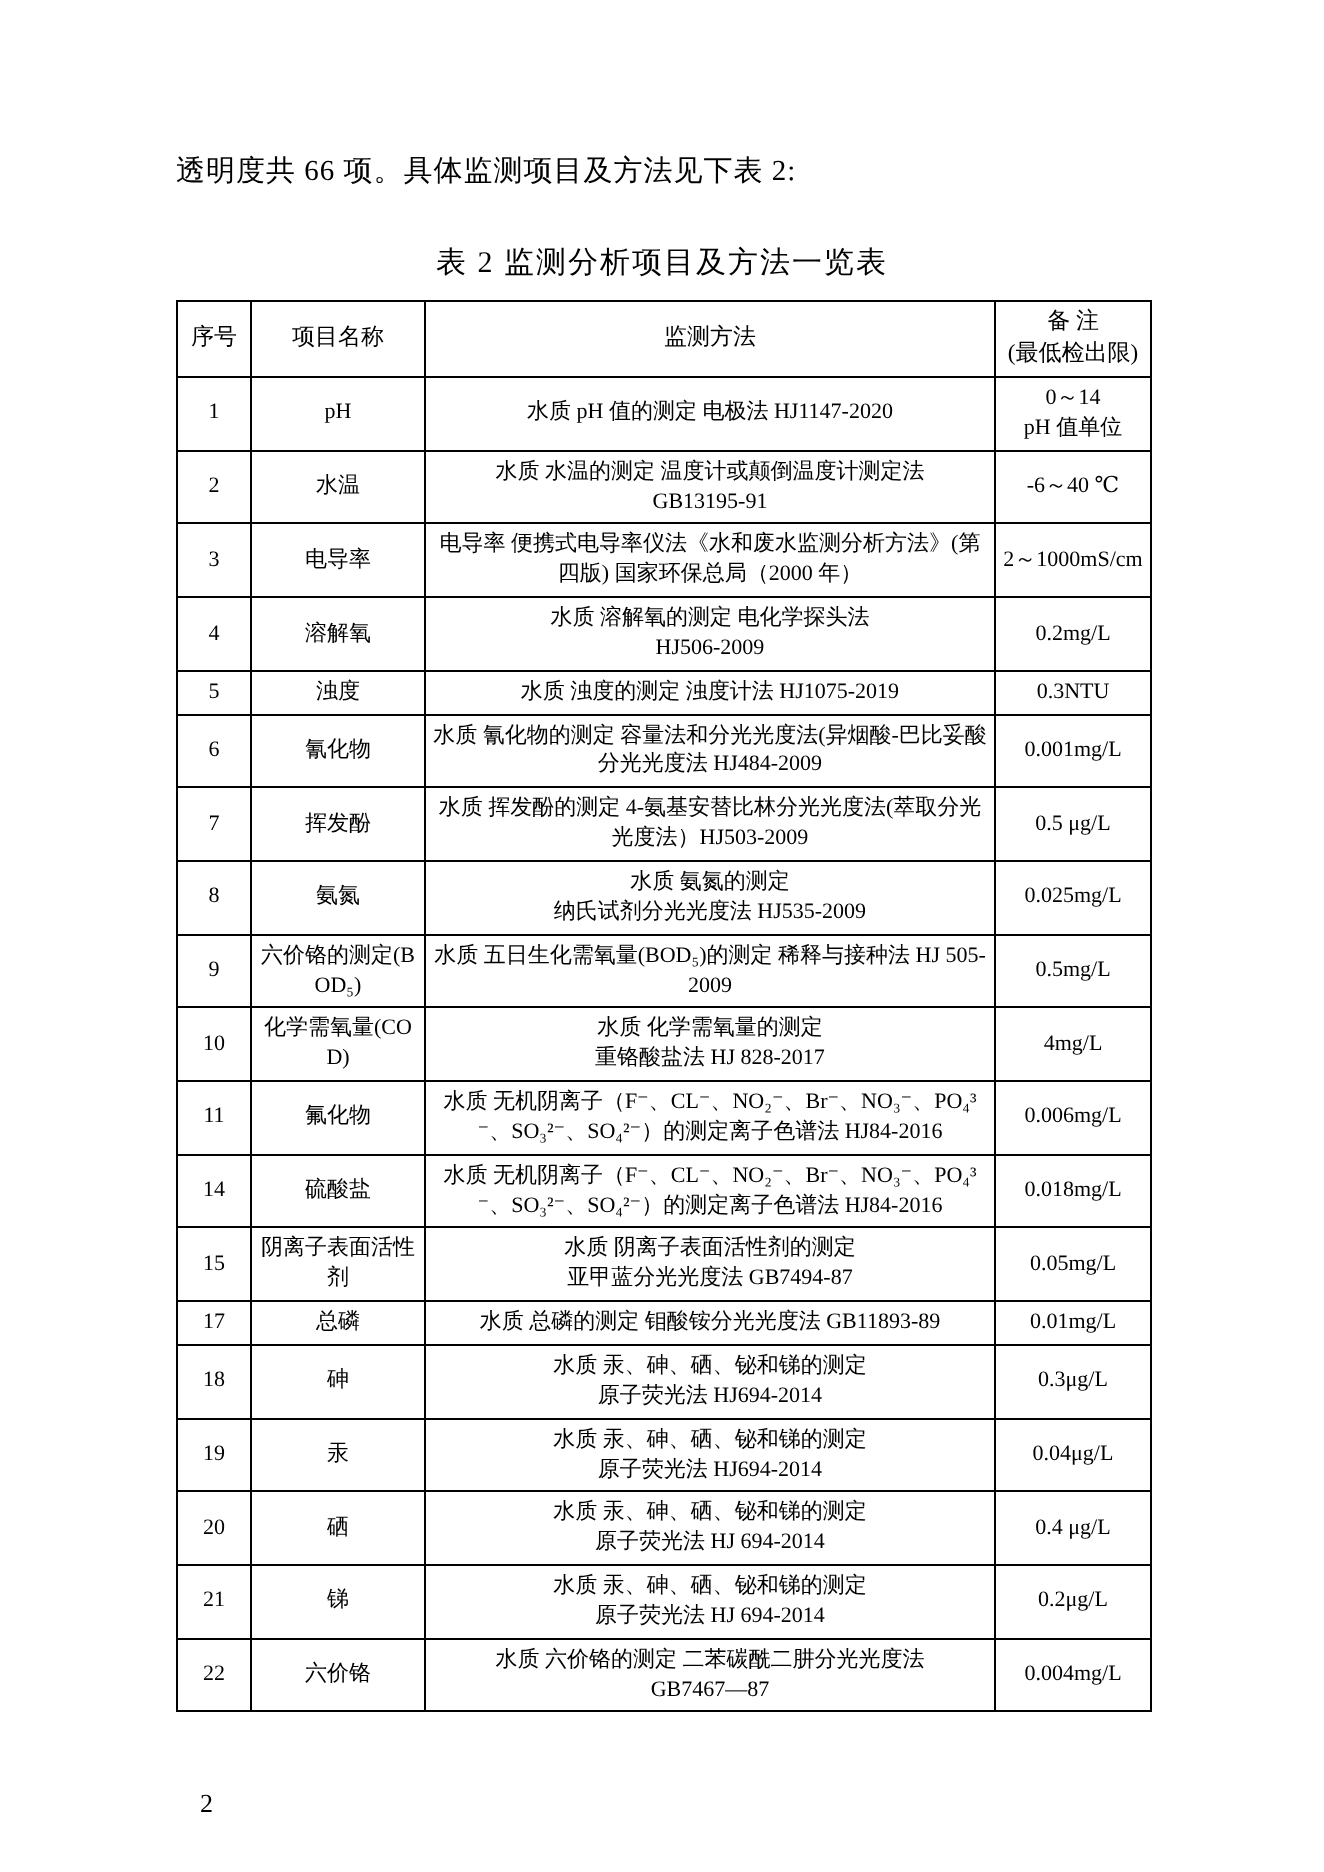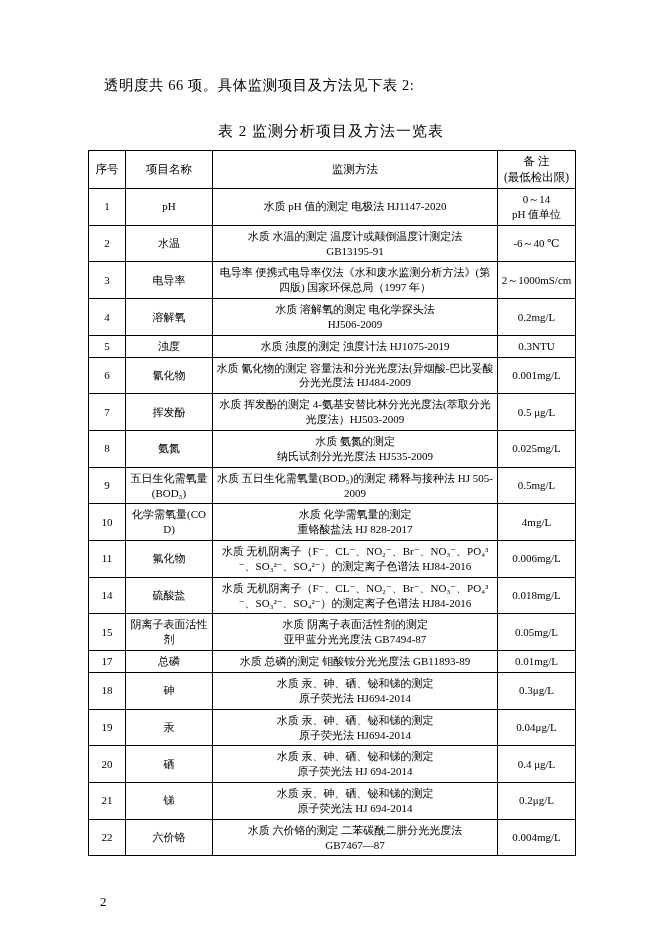--- a/index.html
+++ b/index.html
@@ -4,21 +4,21 @@
 <style>
   html,body{margin:0;padding:0;}
   body{
     width:662px;height:936px;background:#ffffff;
     font-family:"Liberation Serif","DejaVu Serif",serif;
     color:#000;
   }
   .page{position:relative;width:662px;height:936px;overflow:hidden;}
   .intro{
     position:absolute;left:88px;top:76px;width:500px;
-    font-size:14.5px;letter-spacing:0.5px;margin-left:16px;
+    font-size:14.5px;letter-spacing:0.5px;
   }
   .table-title{
     position:absolute;left:0;top:122px;width:662px;
     text-align:center;font-weight:normal;font-size:15px;letter-spacing:1px;
   }
   .doc-table{
     position:absolute;left:88px;top:150px;width:487px;
     border-collapse:collapse;table-layout:fixed;
   }
   .doc-table th,.doc-table td{
@@ -73,21 +73,21 @@
         <tr>
           <td class="col-no">2</td>
           <td class="col-name">水温</td>
           <td class="col-method">水质  水温的测定  温度计或颠倒温度计测定法
 GB13195-91</td>
           <td class="col-note">-6～40 ℃</td>
         </tr>
         <tr>
           <td class="col-no">3</td>
           <td class="col-name">电导率</td>
-          <td class="col-method">电导率  便携式电导率仪法《水和废水监测分析方法》(第四版) 国家环保总局（1997 年）</td>
+          <td class="col-method">电导率  便携式电导率仪法《水和废水监测分析方法》(第四版) 国家环保总局（2000 年）</td>
           <td class="col-note">2～1000mS/cm</td>
         </tr>
         <tr>
           <td class="col-no">4</td>
           <td class="col-name">溶解氧</td>
           <td class="col-method">水质    溶解氧的测定  电化学探头法
 HJ506-2009</td>
           <td class="col-note">0.2mg/L</td>
         </tr>
         <tr>
@@ -110,21 +110,21 @@
         </tr>
         <tr>
           <td class="col-no">8</td>
           <td class="col-name">氨氮</td>
           <td class="col-method">水质    氨氮的测定
 纳氏试剂分光光度法 HJ535-2009</td>
           <td class="col-note">0.025mg/L</td>
         </tr>
         <tr>
           <td class="col-no">9</td>
-          <td class="col-name">五日生化需氧量(BOD₅)</td>
+          <td class="col-name">六价铬的测定(BOD₅)</td>
           <td class="col-method">水质  五日生化需氧量(BOD₅)的测定   稀释与接种法  HJ 505-2009</td>
           <td class="col-note">0.5mg/L</td>
         </tr>
         <tr>
           <td class="col-no">10</td>
           <td class="col-name">化学需氧量(COD)</td>
           <td class="col-method">水质  化学需氧量的测定
 重铬酸盐法 HJ 828-2017</td>
           <td class="col-note">4mg/L</td>
         </tr>

